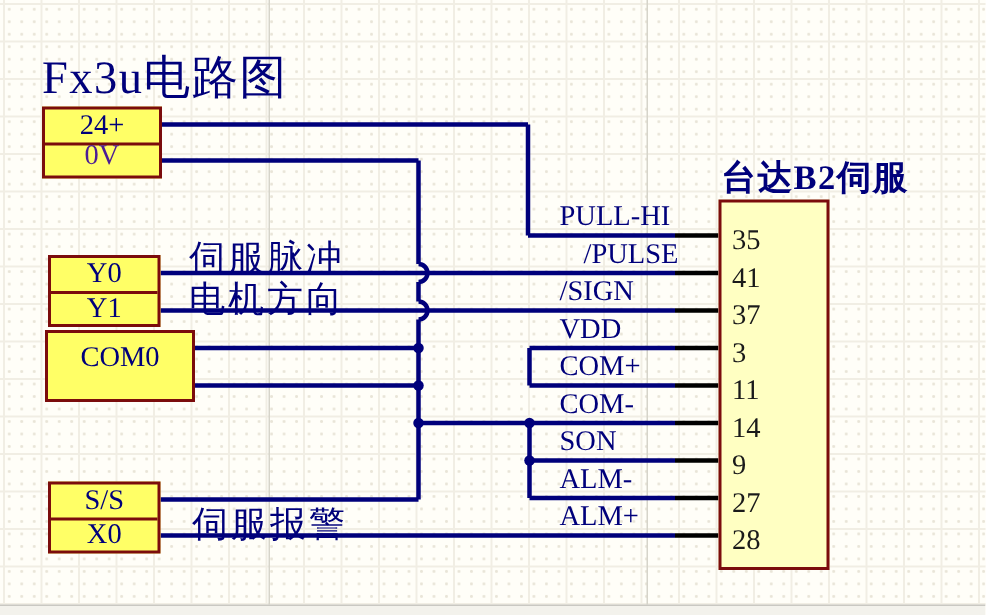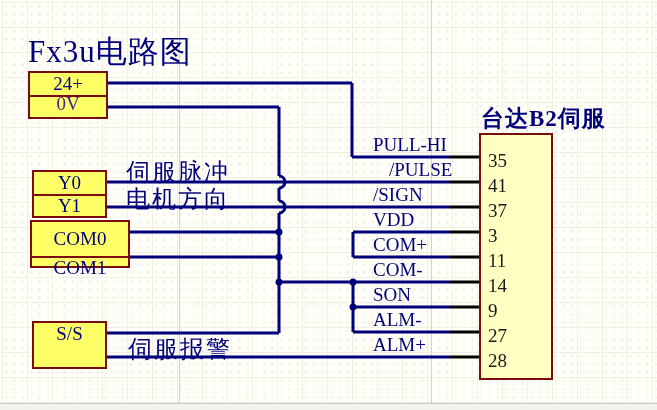--- a/index.html
+++ b/index.html
@@ -104,22 +104,22 @@
       <div class="terminal-box" style="left: 28px; top: 71px; width: 80px; height: 48px; background: rgb(255, 255, 102); border-color: rgb(123, 12, 12);">
         <div class="terminal-cell" style="height: 22px; color: rgb(0, 0, 123); border-color: rgb(123, 12, 12);">24+</div>
         <div class="terminal-cell" style="height: 15px; color: #4c1d95; border-color: rgb(123, 12, 12);">0V</div>
       </div>
       <div class="terminal-box" style="left: 32px; top: 170px; width: 75px; height: 48px; background: rgb(255, 255, 102); border-color: rgb(123, 12, 12);">
         <div class="terminal-cell" style="height: 22px; color: rgb(0, 0, 123); border-color: rgb(123, 12, 12);">Y0</div>
         <div class="terminal-cell" style="height: 22px; color: rgb(0, 0, 123); border-color: rgb(123, 12, 12);">Y1</div>
       </div>
       <div class="terminal-box" style="left: 30px; top: 220px; width: 100px; height: 48px; background: rgb(255, 255, 102); border-color: rgb(123, 12, 12);">
         <div class="terminal-cell" style="height: 34px; color: rgb(0, 0, 123); border-color: rgb(123, 12, 12);">COM0</div>
-        <div class="terminal-cell" style="height: 22px; color: rgb(0, 0, 123); border-color: rgb(123, 12, 12);">COM1</div>
       </div>
       <div class="terminal-box" style="left: 32px; top: 321px; width: 75px; height: 48px; background: rgb(255, 255, 102); border-color: rgb(123, 12, 12);">
         <div class="terminal-cell" style="height: 22px; color: rgb(0, 0, 123); border-color: rgb(123, 12, 12);">S/S</div>
+        <div class="terminal-cell" style="height: 22px; color: rgb(0, 0, 123); border-color: rgb(123, 12, 12);">X0</div>
       </div>
       <div class="annotation" style="left: 126px; top: 156px; color: rgb(0, 0, 123);">伺服脉冲</div>
       <div class="annotation" style="left: 126px; top: 183px; color: rgb(0, 0, 123);">电机方向</div>
       <div class="annotation" style="left: 128px; top: 333px; color: rgb(0, 0, 123);">伺服报警</div>
     </div>
 </div>
 
 </body></html>

